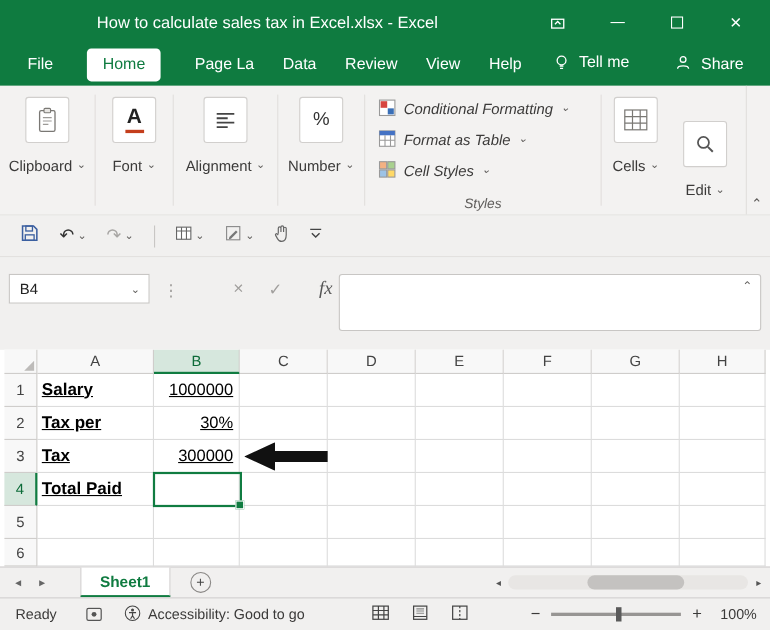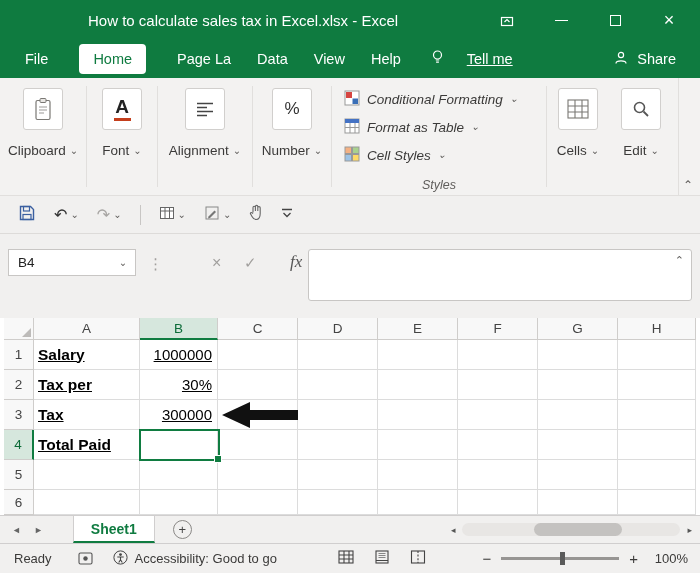--- a/index.html
+++ b/index.html
@@ -13,27 +13,27 @@
   .wincontrols { margin-left:auto; display:flex; align-items:center; margin-right:4px; }
   .winbtn { width:54px; height:40px; display:flex; align-items:center; justify-content:center; color:#fff; }
   .min-line { width:13px; border-top:1.6px solid #fff; display:block; }
   .max-box { width:11px; height:11px; border:1.4px solid #fff; display:block; }
   .close-x { font-size:18px; line-height:1; }
 
   
   .menubar { position:absolute; top:40px; left:0; width:100%; height:38px; background:#0F7B40; display:flex; align-items:center; color:#fff; font-size:14.5px; padding-left:12px; }
   .tab { padding:8px 13px; white-space:nowrap; }
   .tab.active { background:#fff; color:#0F7B40; border-radius:4px; padding:7px 14px; margin:0 18px; }
-  .tellme { display:flex; align-items:center; gap:22px; margin-left:16px;text-decoration:underline; }
+  .tellme { display:flex; gap:8px; margin-left:16px; }
   .share { margin-left:auto; margin-right:24px; display:flex; align-items:center; gap:8px; }
 
   
   .ribbon { position:absolute; top:78px; left:0; width:100%; height:118px; background:#F3F2F1; display:flex; border-bottom:1px solid #E1DFDD; }
   .rgroup { display:flex; flex-direction:column; align-items:center; padding-top:10px; }
-  .g-clipboard{width:86px;} .g-font{width:70px;} .g-align{width:94px;} .g-number{width:78px;} .g-cells{width:62px;} .g-edit{width:64px;}
+  .g-clipboard{width:86px;} .g-font{width:70px;} .g-align{width:94px;} .g-number{width:78px;} .g-cells{width:62px;} .g-edit{width:64px;margin-top:22px;}
   .iconbox { width:40px; height:42px; background:#fff; border:1px solid #D1CFCD; border-radius:3px; display:flex; flex-direction:column; align-items:center; justify-content:center; }
   .grouplabel { margin-top:13px; font-size:13.5px; color:#3B3A39; display:flex; align-items:center; gap:4px; white-space:nowrap; }
   .chev { font-size:10px; color:#605E5C; line-height:1; }
   .vsep { width:1px; background:#E1DFDD; margin:8px 0; }
   .fontA { font-size:19px; font-weight:bold; color:#222; line-height:1; }
   .fontA-under { width:17px; height:3px; background:#C43E1C; margin-top:2px; }
   .pct { font-size:17px; color:#333; }
   .stylesgroup { width:214px; display:flex; flex-direction:column; padding:7px 4px 0 12px; position:relative;font-style:italic; }
   .styleitem { display:flex; align-items:center; gap:7px; height:28px; font-size:13.5px; color:#3B3A39; }
   .stylescaption { position:absolute; bottom:3px; left:0; right:0; text-align:center; font-size:12.5px; color:#605E5C; }
@@ -117,20 +117,21 @@
         </div>
       <div class="winbtn close-x">×</div>
     </div>
   </div>
 
   <div class="menubar">
     <div class="tab">File</div>
     <div class="tab active">Home</div>
     <div class="tab">Page La</div>
     <div class="tab">Data</div>
+    <div class="tab">Review</div>
     <div class="tab">View</div>
     <div class="tab">Help</div>
     <div class="tellme">
       <span>
         <svg width="15" height="17" viewBox="0 0 15 17">
             <circle cx="7.5" cy="6" r="4" fill="none" stroke="#fff" stroke-width="1.2"></circle>
             <path d="M5.8 11 h3.4 M6.1 13.2 h2.8" stroke="#fff" stroke-width="1.2"></path>
           </svg>
       </span>
       <span>Tell me</span>

